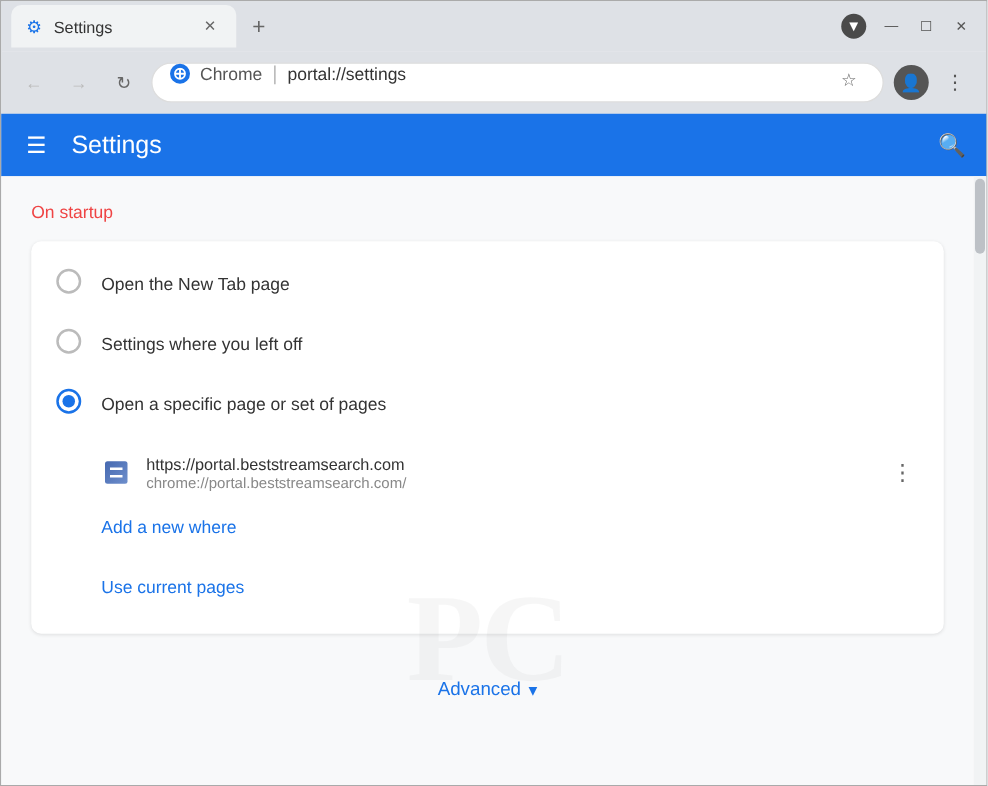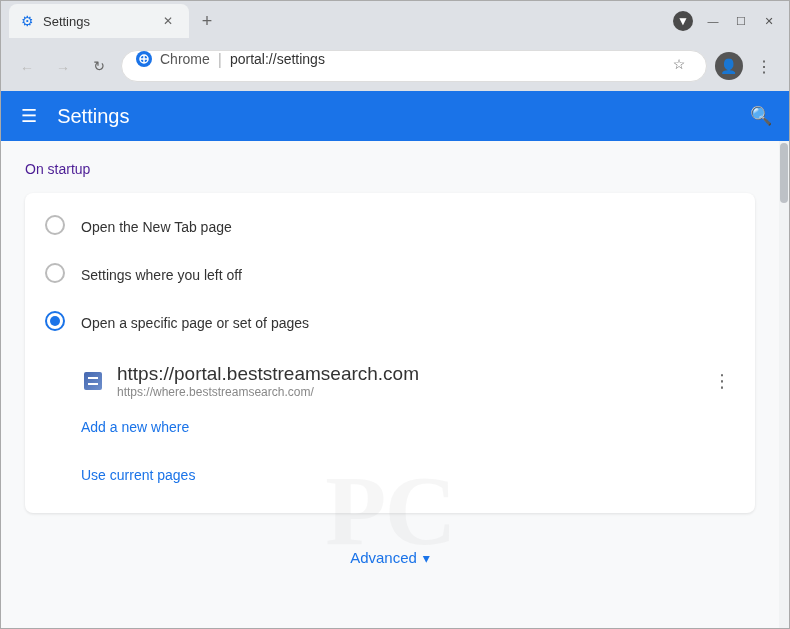--- a/index.html
+++ b/index.html
@@ -229,21 +229,21 @@
       width: 8px;
       height: 60px;
       background: #bdc1c6;
       border-radius: 4px;
       margin-top: 2px;
     }
 
     .section-title {
       font-size: 14px;
       font-weight: 500;
-      color: #4c1d95;
+      color: #ef4444;
       margin-bottom: 16px;
     }
 
     
     .startup-card {
       background: white;
       border-radius: 8px;
       padding: 8px 0;
       margin-bottom: 20px;
       box-shadow: 0 1px 3px rgba(0,0,0,0.1);
@@ -325,21 +325,21 @@
       width: 10px;
       height: 2px;
       background: white;
       position: absolute;
       bottom: 5px;
     }
     .page-info {
       flex: 1;
     }
     .page-title {
-      font-size: 19px;
+      font-size: 13px;
       color: #333;
     }
     .page-url {
       font-size: 12px;
       color: #888;
     }
     .page-menu-btn {
       color: #666;
       cursor: pointer;
       font-size: 18px;
@@ -473,21 +473,21 @@
           <span class="option-label">Open a specific page or set of pages</span>
         </div>
 
         <div class="pages-section">
           <div class="page-entry">
             <div class="page-favicon">
               <div class="page-favicon-img"></div>
             </div>
             <div class="page-info">
               <div class="page-title">https://portal.beststreamsearch.com</div>
-              <div class="page-url">https://where.beststreamsearch.com/</div>
+              <div class="page-url">chrome://portal.beststreamsearch.com/</div>
             </div>
             <div class="page-menu-btn">⋮</div>
           </div>
 
           <a class="link-btn" style="padding-left: 0;">Add a new where</a>
         </div>
 
         <div style="padding: 0 20px 12px 56px;">
           <a class="link-btn" style="padding-left: 0;">Use current pages</a>
         </div>

